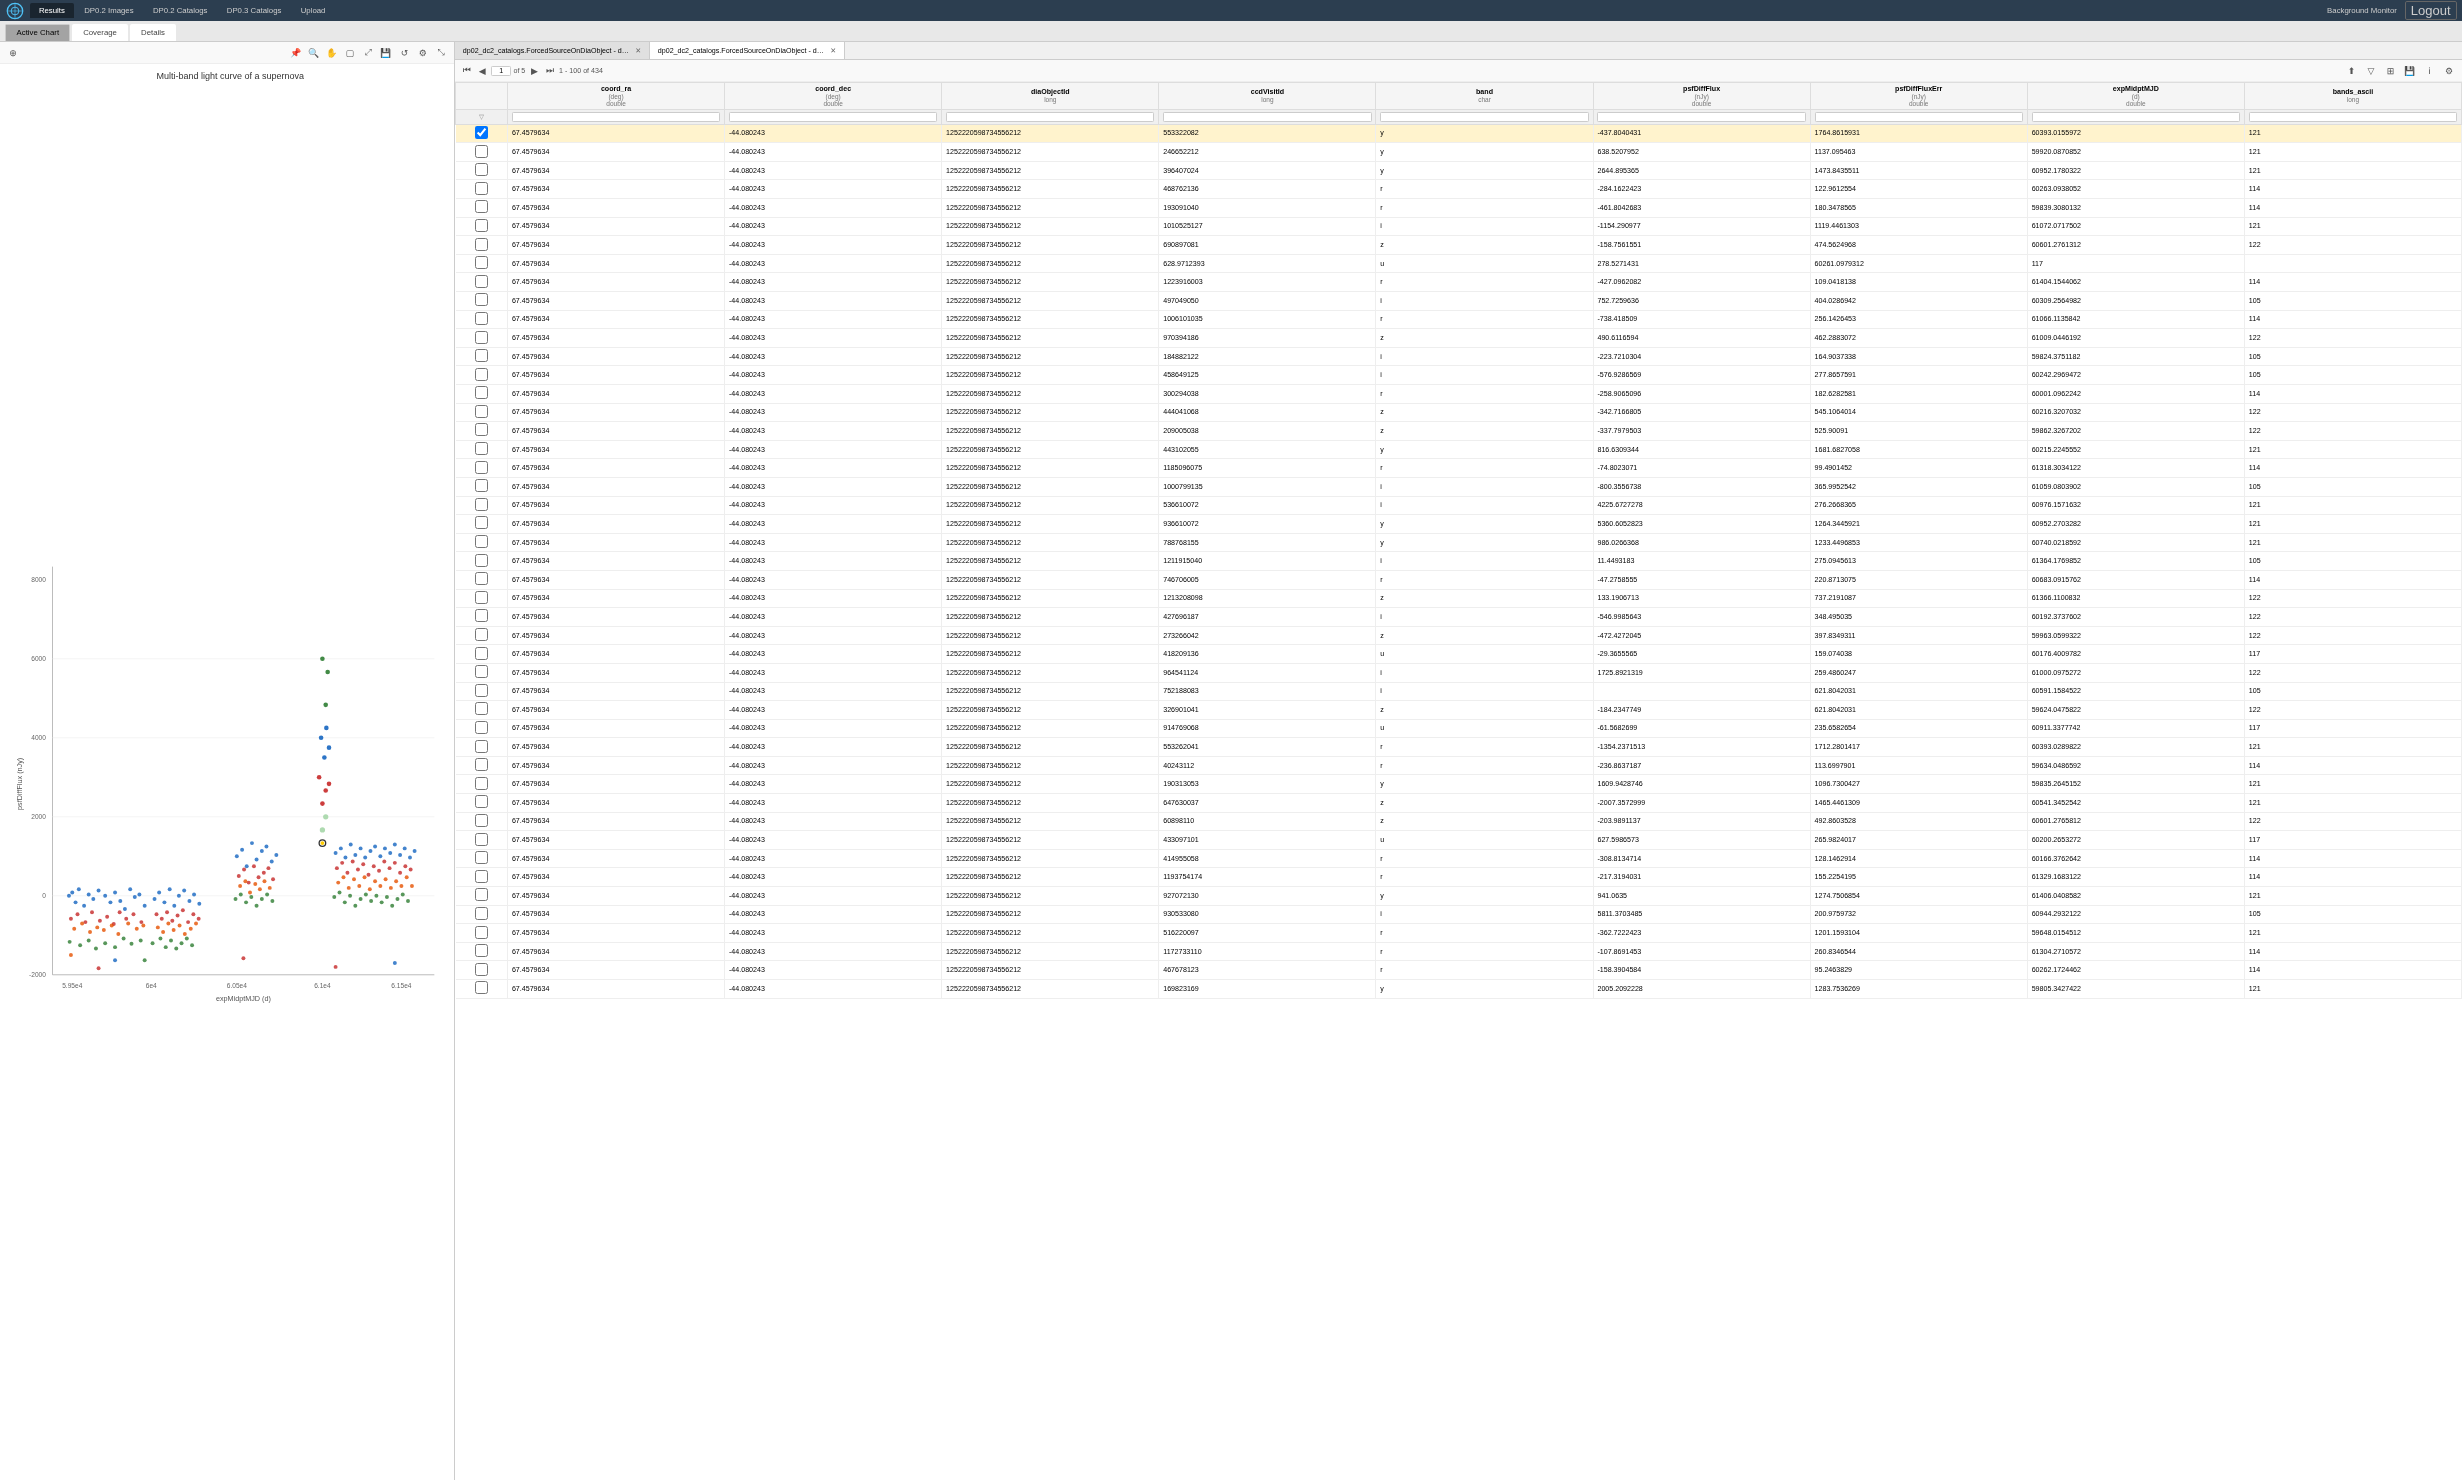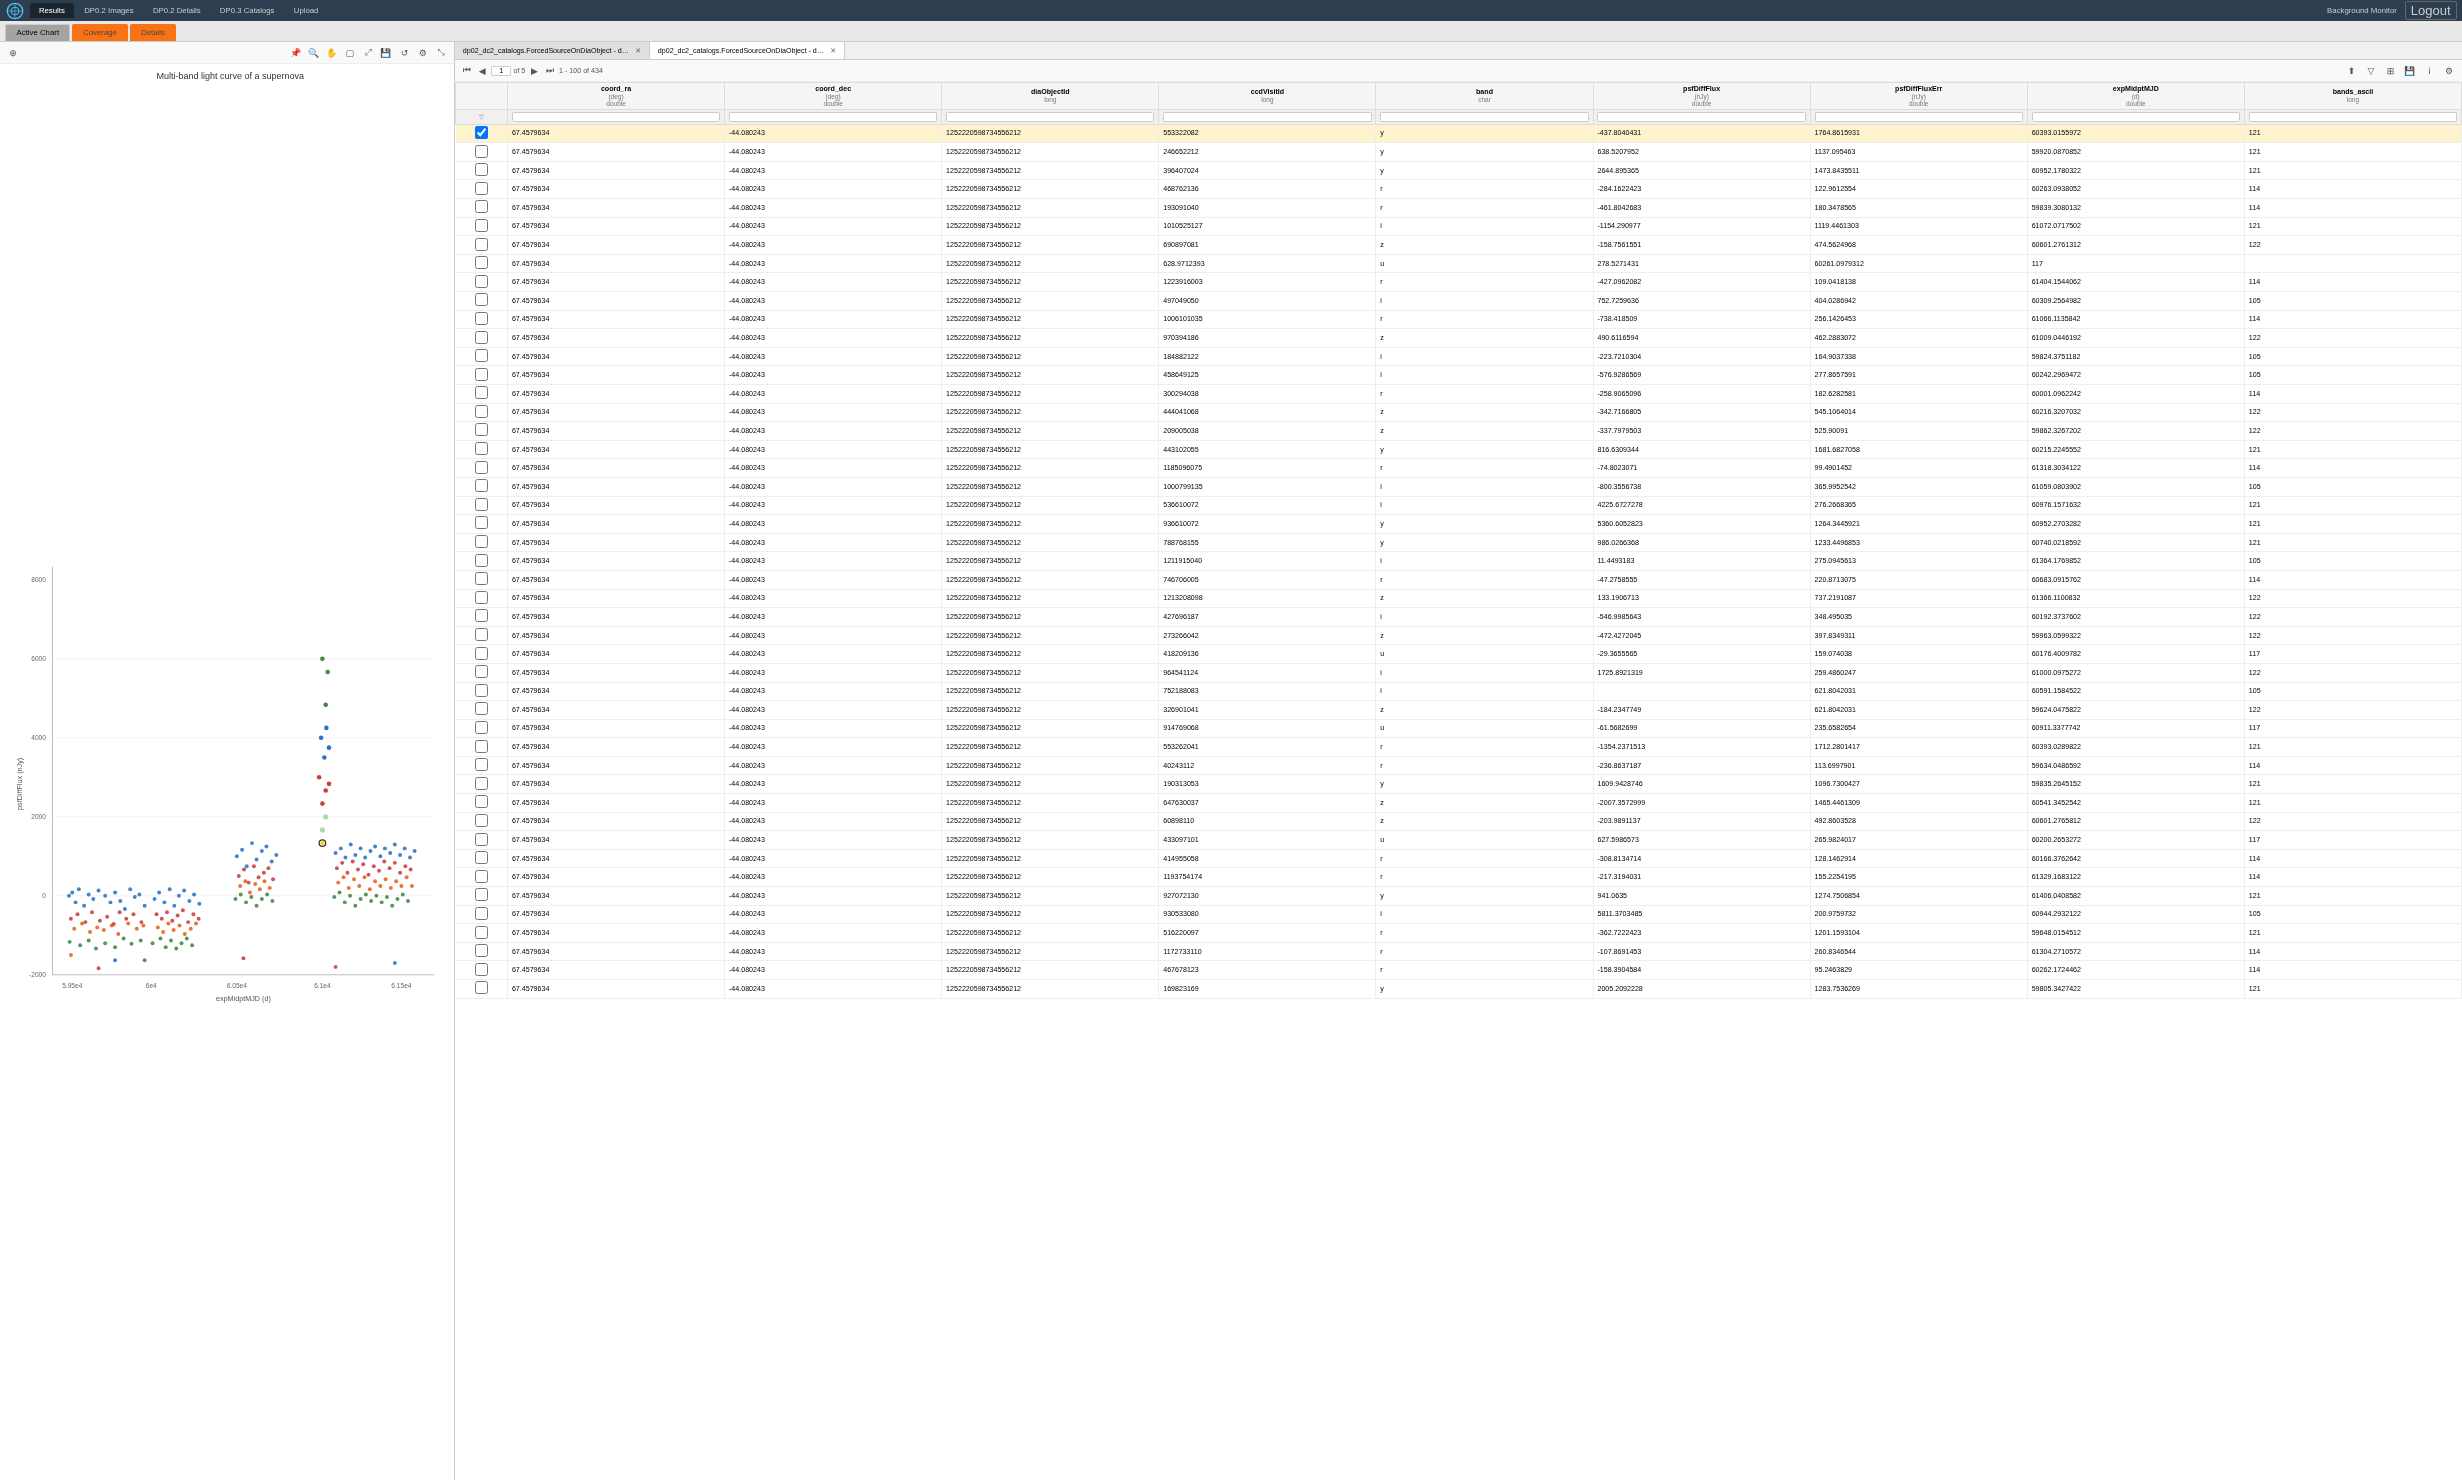--- a/index.html
+++ b/index.html
@@ -22,21 +22,21 @@
     .top-nav-right { display: flex; align-items: center; gap: 7.8px; font-size: 7.8px; color: #ccc; }
     .logout-btn { background: none; border: 0.6px solid #666; color: #ccc; padding: 1.3px 5.2px; cursor: pointer; border-radius: 1.9px; font-size: 13px; }
 
     
     .sub-tabs {
       display: flex; background: #e8e8e8; border-bottom: 0.6px solid #ccc;
       padding: 0 5.2px;
     }
     .sub-tab {
       padding: 3.9px 10.4px; cursor: pointer; font-size: 7.8px; border: 0.6px solid transparent;
-      border-bottom: none; margin-right: 1.3px; background: #f97316; color: #444;
+      border-bottom: none; margin-right: 1.3px; background: #ffffff; color: #444;
       border-radius: 1.9px 1.9px 0 0; margin-top: 2.6px;
     }
     .sub-tab.active { background: #a3a3a3; border-color: #ccc; color: #000; }
 
     
     .main-content { display: flex; height: calc(100vh - 42px); }
 
     
     .chart-panel { flex: 0 0 455px; display: flex; flex-direction: column; background: white; border-right: 0.6px solid #ccc; }
 
@@ -115,21 +115,21 @@
       <svg viewBox="0 0 28 28" fill="none" xmlns="http://www.w3.org/2000/svg">
         <circle cx="14" cy="14" r="12" stroke="#4fc3f7" stroke-width="2" fill="none"></circle>
         <circle cx="14" cy="14" r="6" stroke="#4fc3f7" stroke-width="1.5" fill="none"></circle>
         <line x1="14" y1="2" x2="14" y2="26" stroke="#4fc3f7" stroke-width="1"></line>
         <line x1="2" y1="14" x2="26" y2="14" stroke="#4fc3f7" stroke-width="1"></line>
       </svg>
     </div>
     <div class="nav-tabs">
       <button class="nav-tab active">Results</button>
       <button class="nav-tab">DP0.2 Images</button>
-      <button class="nav-tab">DP0.2 Details</button>
+      <button class="nav-tab">DP0.2 Catalogs</button>
       <button class="nav-tab">DP0.3 Catalogs</button>
       <button class="nav-tab">Upload</button>
     </div>
   </div>
   <div class="top-nav-right">
     <span>Background Monitor</span>
     <button class="logout-btn">Logout</button>
   </div>
 </div>
 

